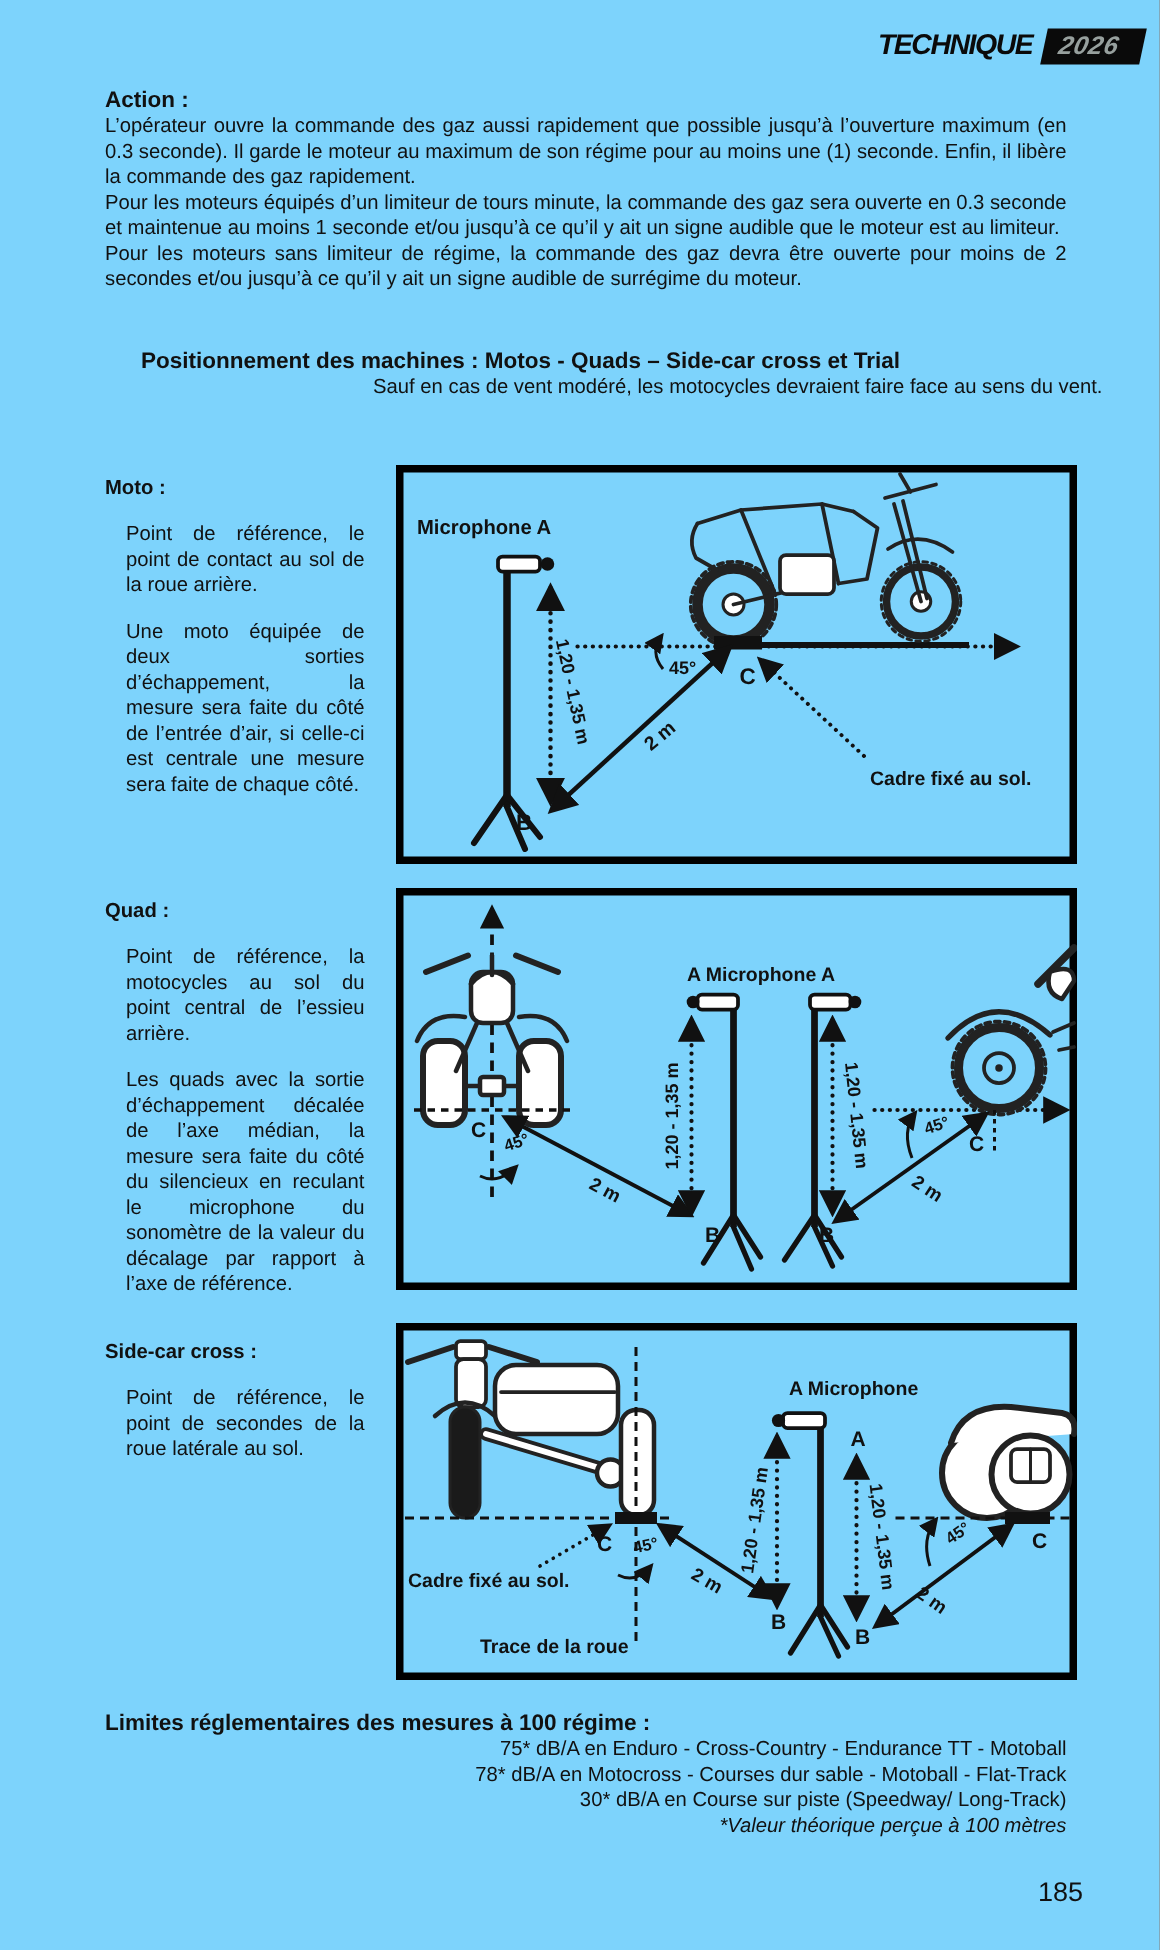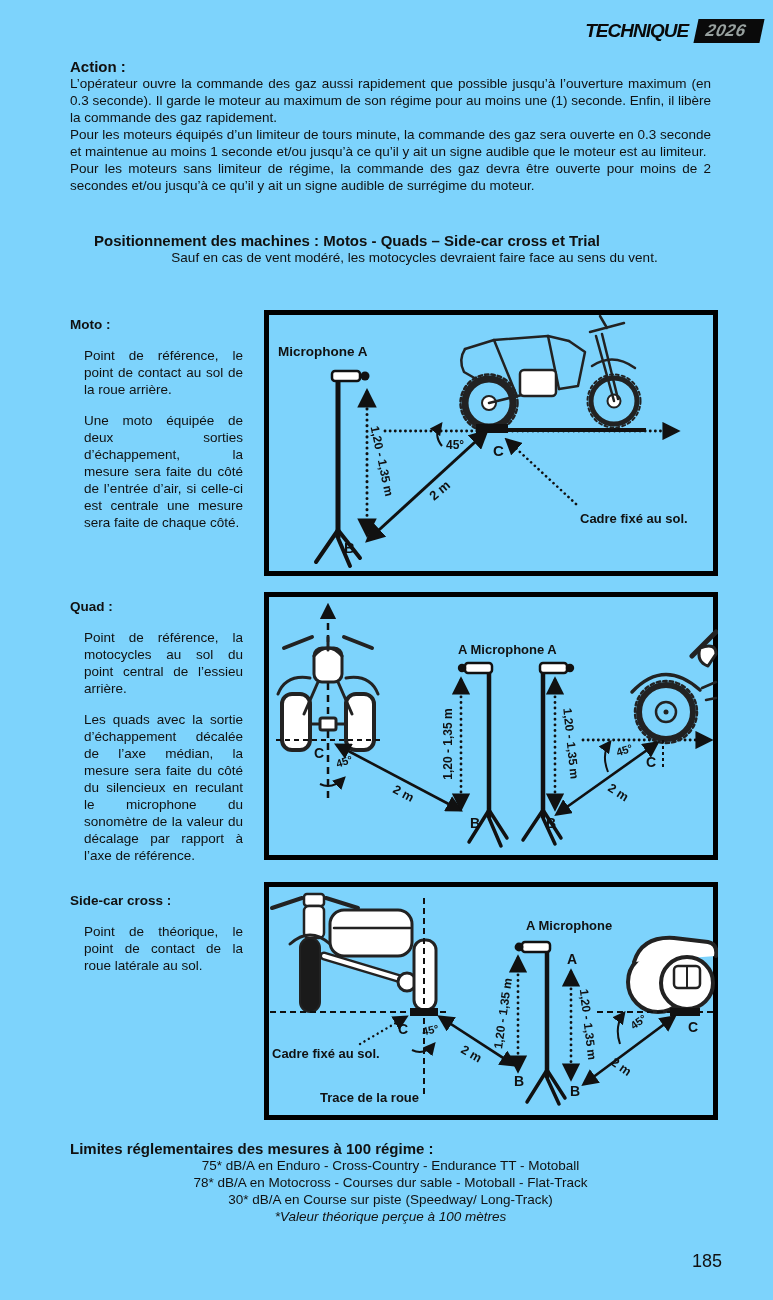--- a/index.html
+++ b/index.html
@@ -7,21 +7,21 @@
         font-family:"Liberation Sans",sans-serif;color:#111;overflow:hidden;}
   
   .brand{position:absolute;top:19px;right:11px;height:24px;display:flex;align-items:stretch;}
   .brand-name{font-style:italic;font-weight:bold;font-size:19px;line-height:24px;letter-spacing:-1px;padding-right:8px;color:#0a0a0a;}
   .brand-year-box{background:#0a0a0a;transform:skewX(-12deg);display:flex;align-items:center;padding:0 16px 0 10px;}
   .brand-year{color:#97a09e;font-style:italic;font-weight:bold;font-size:17px;letter-spacing:.5px;}
   
   .blk{position:absolute;font-size:13.5px;line-height:17px;}
   .blk h3{margin:0;font-size:15px;line-height:17px;font-weight:bold;}
   .blk p{margin:0;text-align:justify;}
-  .blk p.nojust{text-align:center;}
+  .blk p.nojust{text-align:right;}
   .action{top:58px;left:70px;width:641px;}
   .positioning{top:232px;left:70px;width:641px;margin-left:24px;}
   .col{position:absolute;left:70px;width:187px;font-size:13.5px;line-height:17px;}
   .col h3{margin:0;font-size:13.5px;line-height:17px;font-weight:bold;}
   .col p{margin:14px;text-align:justify;}
   .col-moto{top:316px;}
   .col-quad{top:598px;}
   .col-sidecar{top:892px;}
   .diagram{position:absolute;left:264px;}
   .dia-moto{top:310px;}
@@ -187,21 +187,21 @@
       <path d="M344,180 Q337,162 346,150" fill="none" stroke="#111" stroke-width="2" marker-end="url(#aq)"></path>
       <text x="382" y="175" font-size="14">C</text>
       <line x1="399" y1="148" x2="399" y2="176" stroke="#111" stroke-width="2" stroke-dasharray="3 3"></line>
       <line x1="393" y1="151" x2="293" y2="222" stroke="#111" stroke-width="2.6" marker-start="url(#aq)" marker-end="url(#aq)"></line>
       <text x="343" y="198" font-size="12.5" transform="rotate(33 343 198)">2 m</text>
     </svg>
   </div>
 
   <div class="col col-sidecar">
     <h3>Side-car cross :</h3>
-    <p>Point de théorique, le point de contact de la roue latérale au sol.</p>
+    <p>Point de référence, le point de secondes de la roue latérale au sol.</p>
   </div>
   <div class="diagram dia-sidecar">
     <svg width="454" height="238" viewBox="0 0 454 238">
       <defs>
         <marker id="as" viewBox="0 0 10 10" refX="8" refY="5" markerWidth="6.5" markerHeight="6.5" orient="auto-start-reverse">
           <path d="M0,0 L10,5 L0,10 z" fill="#111"></path>
         </marker>
       </defs>
       <rect x="2.5" y="2.5" width="449" height="233" fill="none" stroke="#000" stroke-width="5"></rect>
 

